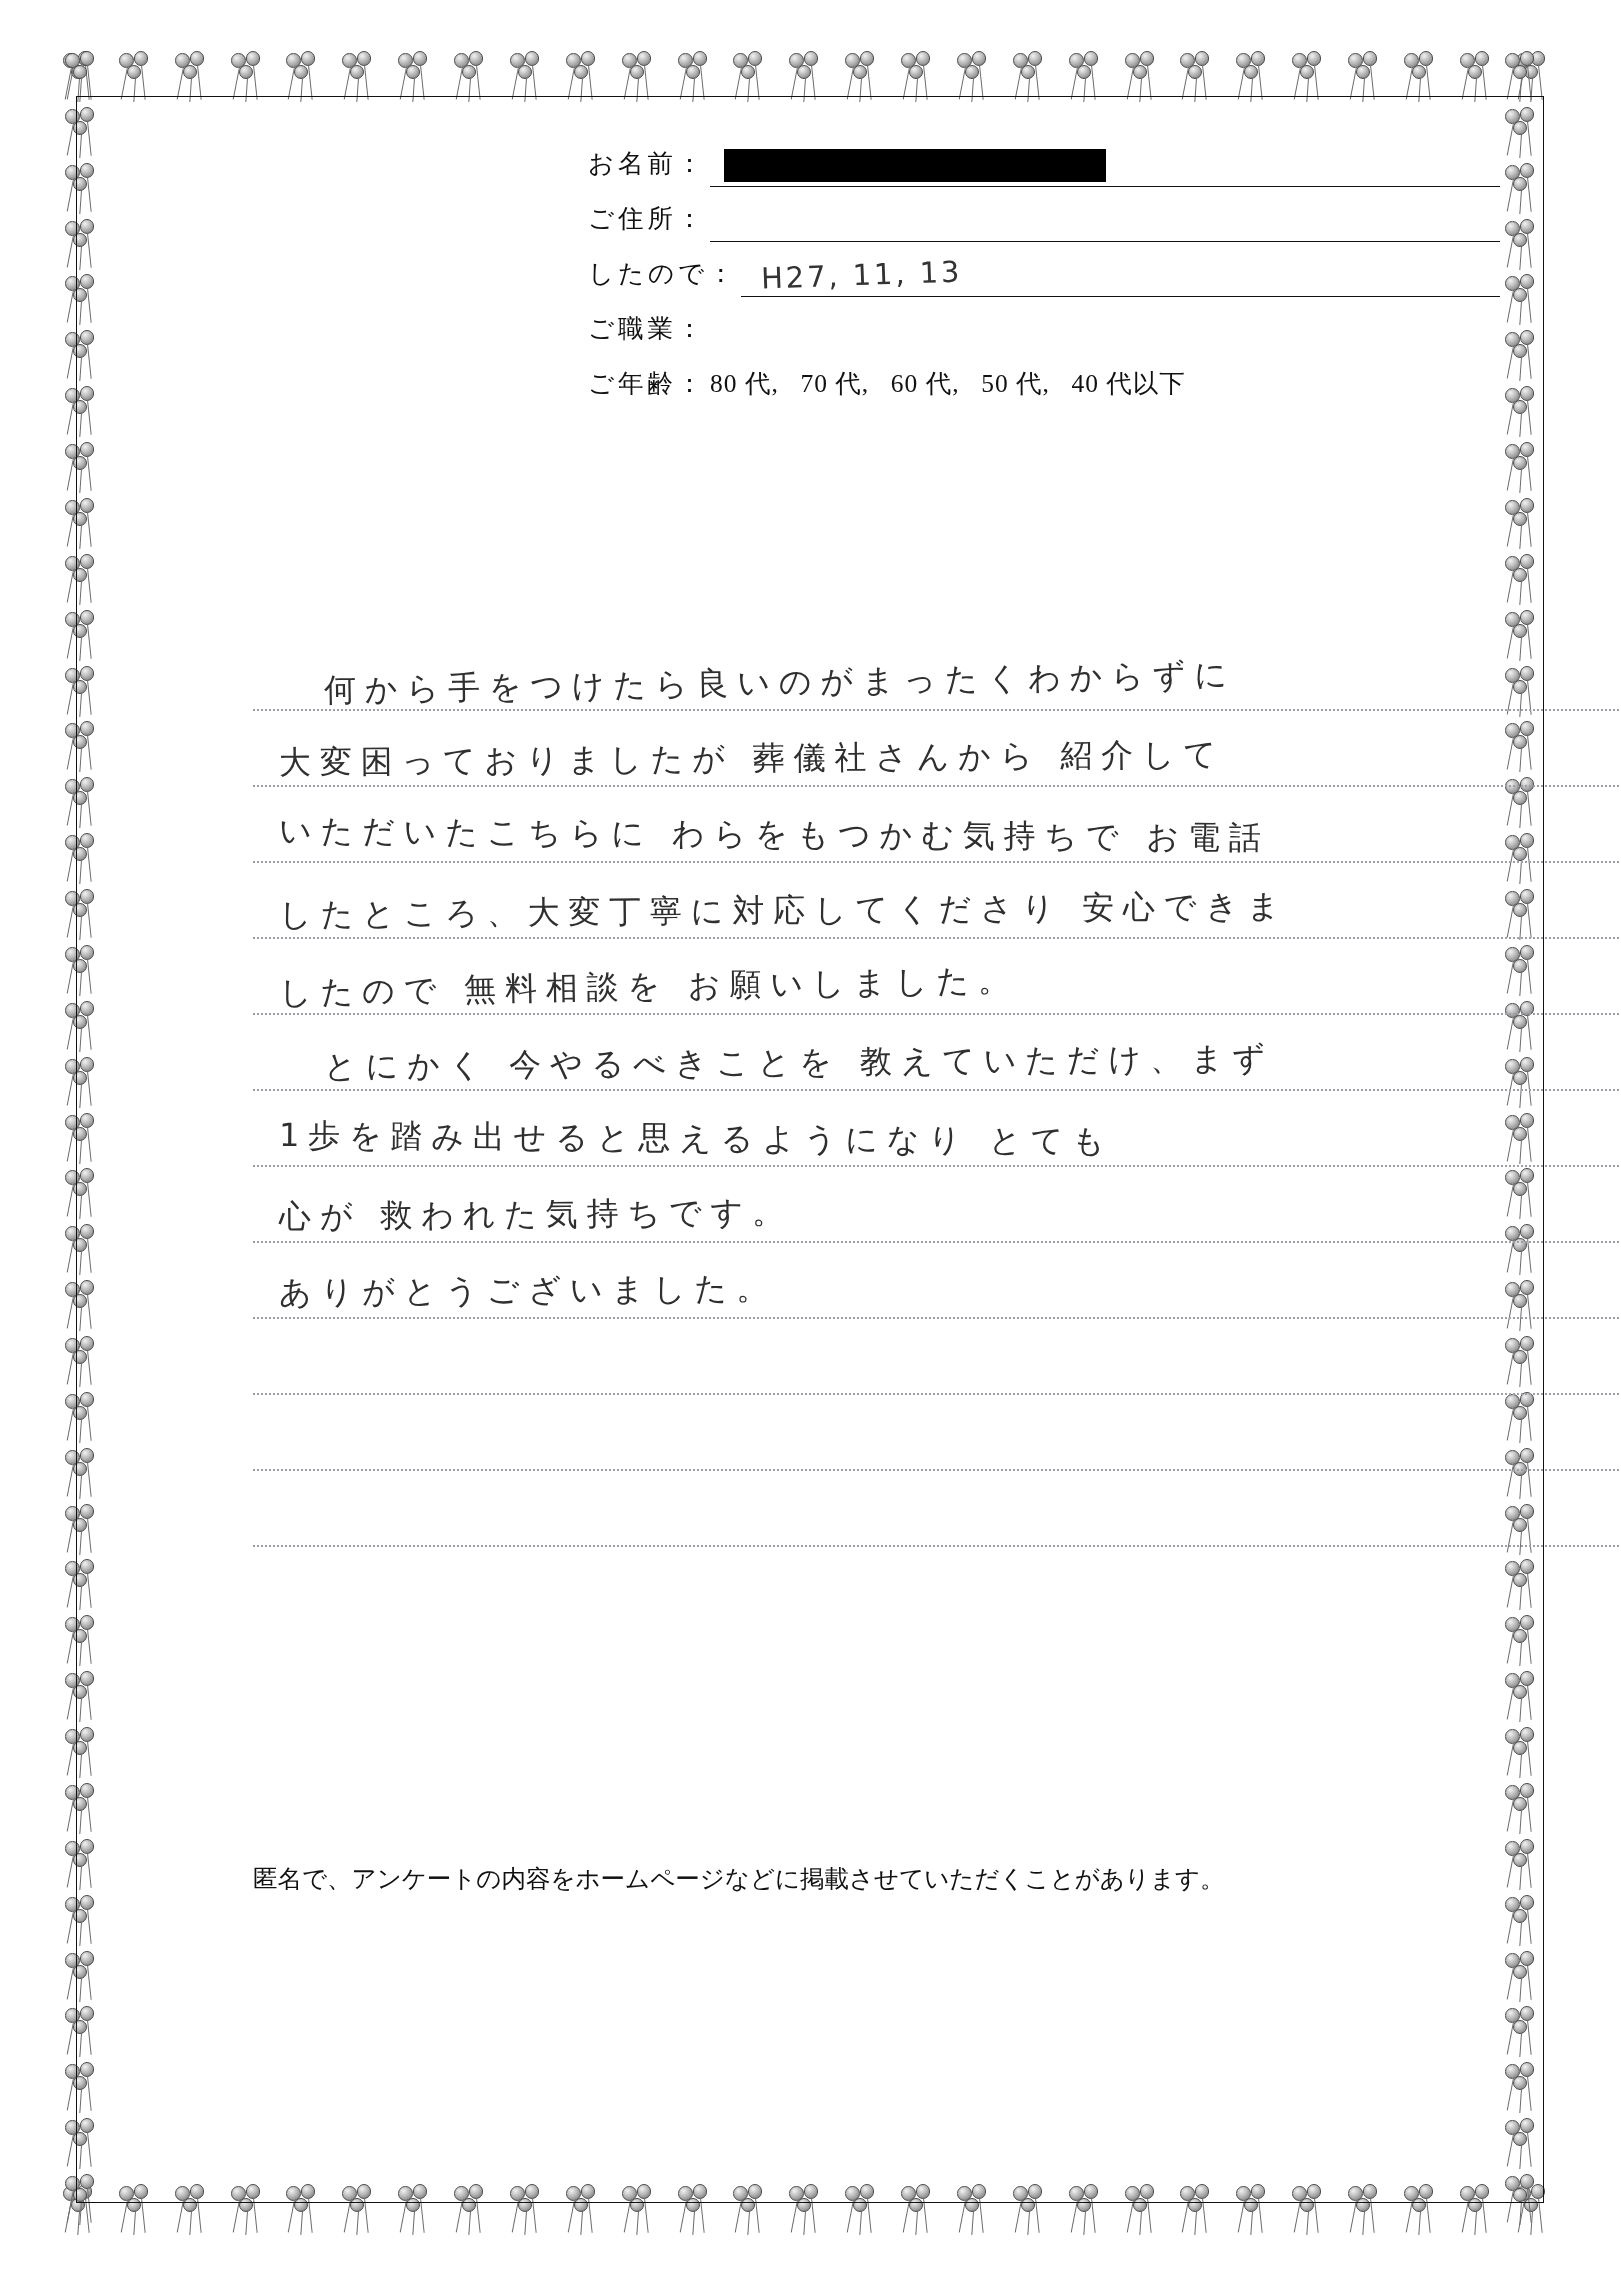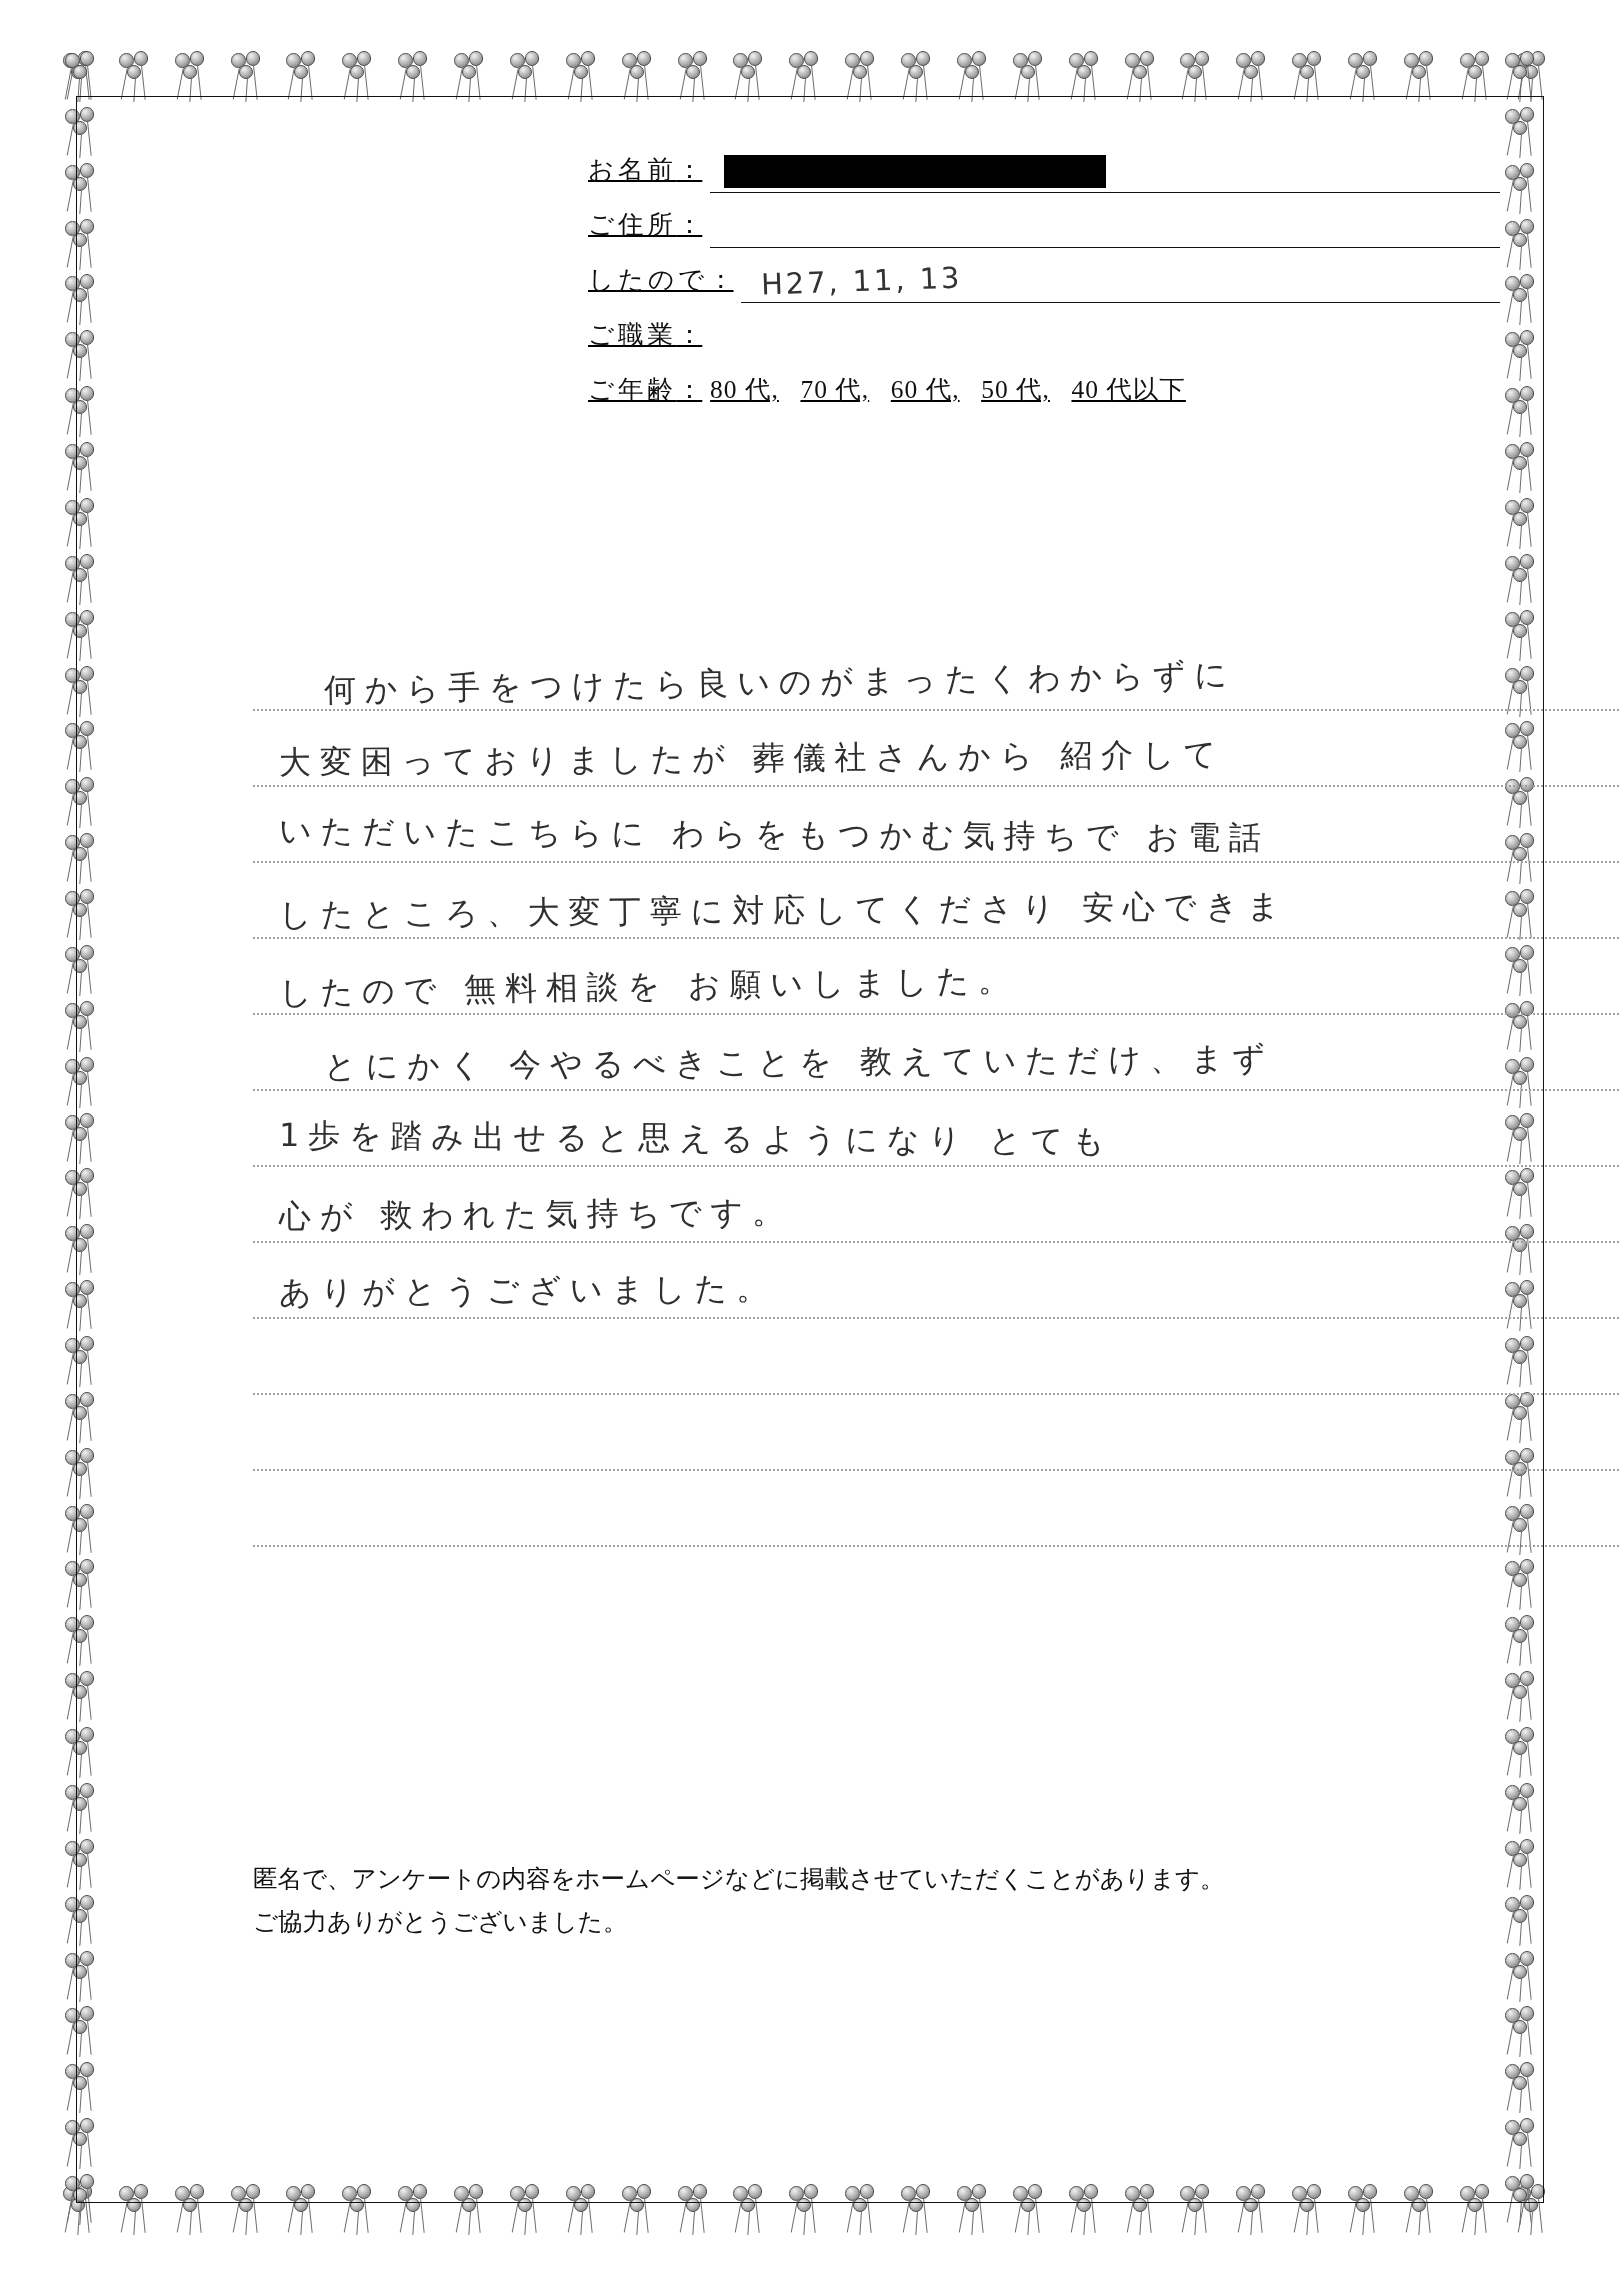--- a/index.html
+++ b/index.html
@@ -62,24 +62,23 @@
     left: 76px;
     width: 1468px;
     height: 2107px;
     border: 1px solid #111;
     box-sizing: border-box;
   }
 
   
   .fields {
     position: absolute;
-    top: 138px;
+    top: 132px;
     left: 588px;
     width: 912px;
-    text-decoration: underline;
   }
   .field-row {
     position: relative;
     height: 55px;
     display: flex;
     align-items: flex-end;
   }
   .field-label {
     font-size: 25.5px;
     letter-spacing: 3.9px;
@@ -1343,16 +1342,15 @@
       <div class="wline">
         <div class="wtext ">ありがとうございました。</div>
       </div>
       <div class="wline"></div>
       <div class="wline"></div>
       <div class="wline"></div>
     </div>
 
   <div class="footer">
     <div>匿名で、アンケートの内容をホームページなどに掲載させていただくことがあります。</div>
-    <div>ご協力ありがとうございました。</div>
   </div>
 </div>
 
 
 </body></html>

